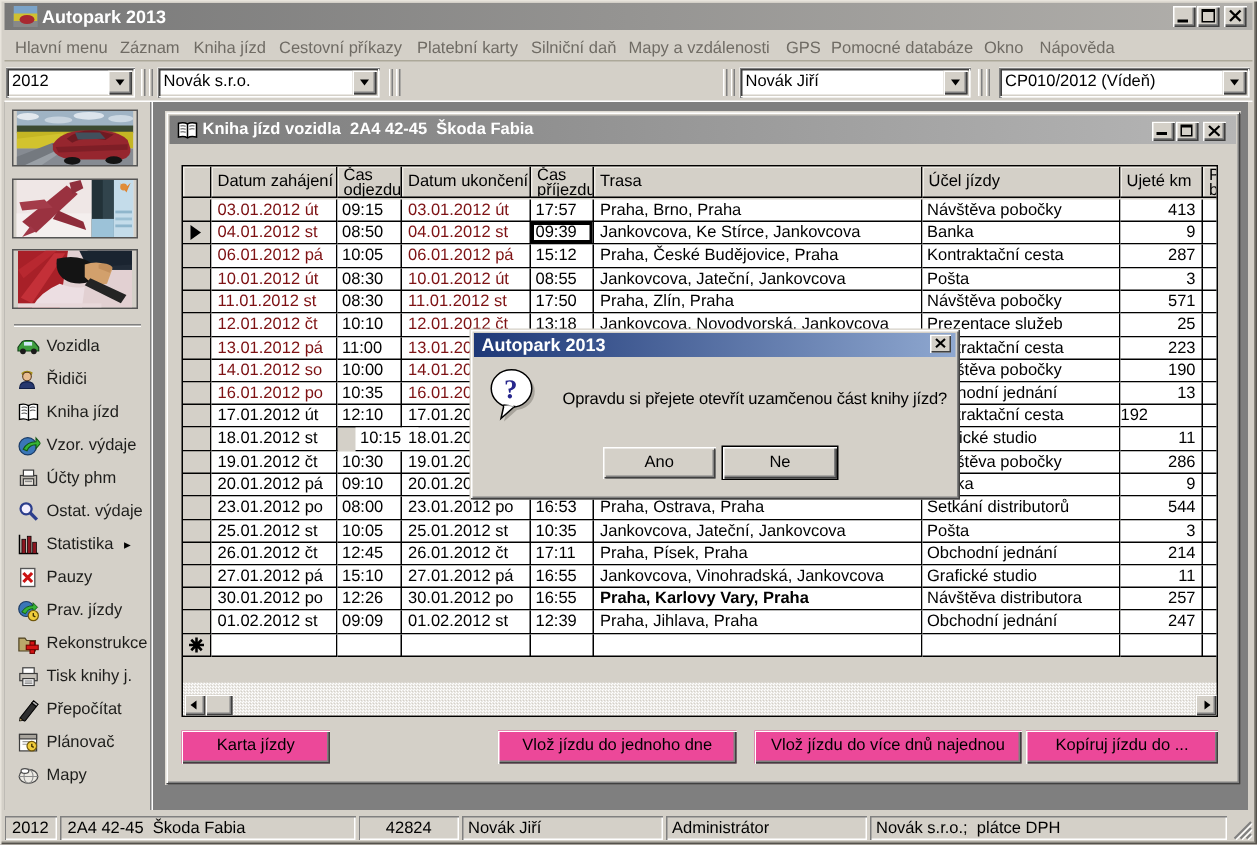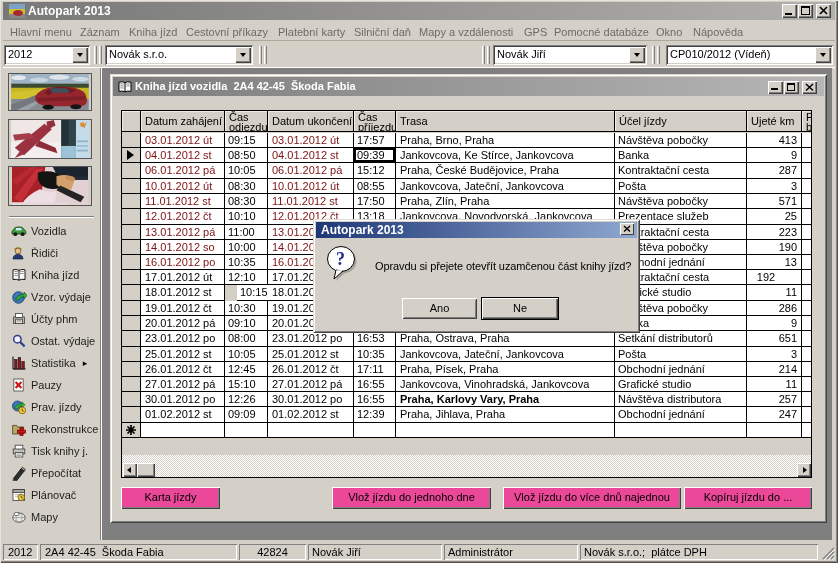--- a/index.html
+++ b/index.html
@@ -378,21 +378,21 @@
             <div class="tc" style="left:680px;width:10px;height:15px;line-height:14px;color:#000;padding-left:2px;"></div>
           </div>
 <div class="tr" style="top:159px;height:15px">
             <div class="gc" style="left:0;width:19px;height:15px"></div>
             <div class="tc" style="left:19px;width:84px;height:15px;line-height:14px;color:#000;padding-left:4px;">17.01.2012 út</div>
             <div class="tc" style="left:103px;width:43px;height:15px;line-height:14px;color:#000;padding-left:3px;">12:10</div>
             <div class="tc" style="left:146px;width:86px;height:15px;line-height:14px;color:#000;padding-left:4px;">17.01.2012 út</div>
             <div class="tc" style="left:232px;width:42px;height:15px;line-height:14px;color:#000;padding-left:3px;">16:40</div>
             <div class="tc" style="left:274px;width:219px;height:15px;line-height:14px;color:#000;padding-left:4px;">Praha, Hradec Králové, Praha</div>
             <div class="tc" style="left:493px;width:132px;height:15px;line-height:14px;color:#000;padding-left:3px;">Kontraktační cesta</div>
-            <div class="tc" style="left:625px;width:55px;height:15px;line-height:14px;color:#000;padding-right:16px;text-align:center;">192</div>
+            <div class="tc" style="left:625px;width:55px;height:15px;line-height:14px;color:#000;padding-right:16px;text-align:left;">192</div>
             <div class="tc" style="left:680px;width:10px;height:15px;line-height:14px;color:#000;padding-left:2px;"></div>
           </div>
 <div class="tr" style="top:174px;height:16px">
             <div class="gc" style="left:0;width:19px;height:16px"></div>
             <div class="tc" style="left:19px;width:84px;height:16px;line-height:15px;color:#000;padding-left:4px;">18.01.2012 st</div>
             <div class="tc" style="left:103px;width:43px;height:16px;line-height:15px;color:#000;padding-left:3px;margin-left:12px;">10:15</div>
             <div class="tc" style="left:146px;width:86px;height:16px;line-height:15px;color:#000;padding-left:4px;">18.01.2012 st</div>
             <div class="tc" style="left:232px;width:42px;height:16px;line-height:15px;color:#000;padding-left:3px;">11:05</div>
             <div class="tc" style="left:274px;width:219px;height:16px;line-height:15px;color:#000;padding-left:4px;">Jankovcova, Vinohradská, Jankovcova</div>
             <div class="tc" style="left:493px;width:132px;height:16px;line-height:15px;color:#000;padding-left:3px;">Grafické studio</div>
@@ -422,21 +422,21 @@
             <div class="tc" style="left:680px;width:10px;height:15px;line-height:14px;color:#000;padding-left:2px;"></div>
           </div>
 <div class="tr" style="top:220px;height:16px">
             <div class="gc" style="left:0;width:19px;height:16px"></div>
             <div class="tc" style="left:19px;width:84px;height:16px;line-height:15px;color:#000;padding-left:4px;">23.01.2012 po</div>
             <div class="tc" style="left:103px;width:43px;height:16px;line-height:15px;color:#000;padding-left:3px;">08:00</div>
             <div class="tc" style="left:146px;width:86px;height:16px;line-height:15px;color:#000;padding-left:4px;">23.01.2012 po</div>
             <div class="tc" style="left:232px;width:42px;height:16px;line-height:15px;color:#000;padding-left:3px;">16:53</div>
             <div class="tc" style="left:274px;width:219px;height:16px;line-height:15px;color:#000;padding-left:4px;">Praha, Ostrava, Praha</div>
             <div class="tc" style="left:493px;width:132px;height:16px;line-height:15px;color:#000;padding-left:3px;">Setkání distributorů</div>
-            <div class="tc" style="left:625px;width:55px;height:16px;line-height:15px;color:#000;padding-right:4px;text-align:right;">651</div>
+            <div class="tc" style="left:625px;width:55px;height:16px;line-height:15px;color:#000;padding-right:4px;text-align:right;">544</div>
             <div class="tc" style="left:680px;width:10px;height:16px;line-height:15px;color:#000;padding-left:2px;"></div>
           </div>
 <div class="tr" style="top:236px;height:15px">
             <div class="gc" style="left:0;width:19px;height:15px"></div>
             <div class="tc" style="left:19px;width:84px;height:15px;line-height:14px;color:#000;padding-left:4px;">25.01.2012 st</div>
             <div class="tc" style="left:103px;width:43px;height:15px;line-height:14px;color:#000;padding-left:3px;">10:05</div>
             <div class="tc" style="left:146px;width:86px;height:15px;line-height:14px;color:#000;padding-left:4px;">25.01.2012 st</div>
             <div class="tc" style="left:232px;width:42px;height:15px;line-height:14px;color:#000;padding-left:3px;">10:35</div>
             <div class="tc" style="left:274px;width:219px;height:15px;line-height:14px;color:#000;padding-left:4px;">Jankovcova, Jateční, Jankovcova</div>
             <div class="tc" style="left:493px;width:132px;height:15px;line-height:14px;color:#000;padding-left:3px;">Pošta</div>

